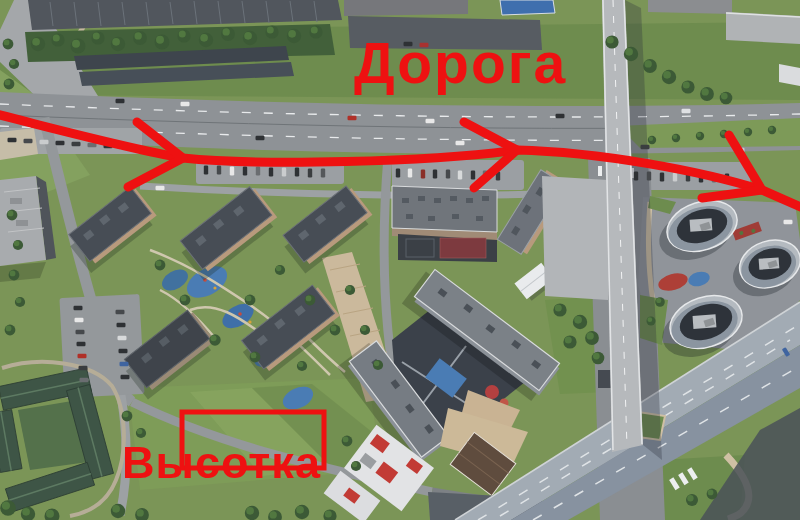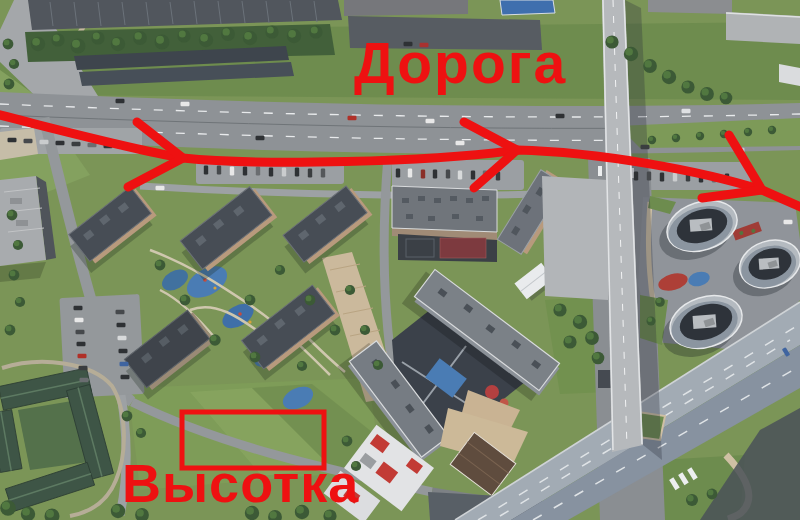--- a/index.html
+++ b/index.html
@@ -1,20 +1,20 @@
 <!DOCTYPE html>
 <html style="--annot: #ee1111;"><head>
 <meta charset="utf-8">
 <style>
   html,body{margin:0;padding:0;width:800px;height:520px;overflow:hidden;background:#555;}
   #stage{position:relative;width:800px;height:520px;font-family:"Liberation Sans",sans-serif;}
   #map-svg,#annot-svg{position:absolute;left:0;top:0;}
   .map-label{position:absolute;font-weight:bold;color:var(--annot,#ee1111);line-height:1;white-space:nowrap;}
   #road-label{left:354px;top:35px;font-size:57px;letter-spacing:2px;}
-  #highrise-label{left:122px;top:456px;font-size:54px;letter-spacing:1px;}
+  #highrise-label{left:122px;top:440px;font-size:45px;letter-spacing:1px;}
   .annot-line{fill:none;stroke:var(--annot,#ee1111);stroke-width:9;stroke-linecap:round;stroke-linejoin:round;}
   .annot-rect{fill:none;stroke:var(--annot,#ee1111);stroke-width:5;}
 </style>
 </head>
 <body>
 
 <div id="stage">
 
 <svg id="map-svg" width="800" height="520" viewBox="0 0 800 520">
   <defs>

